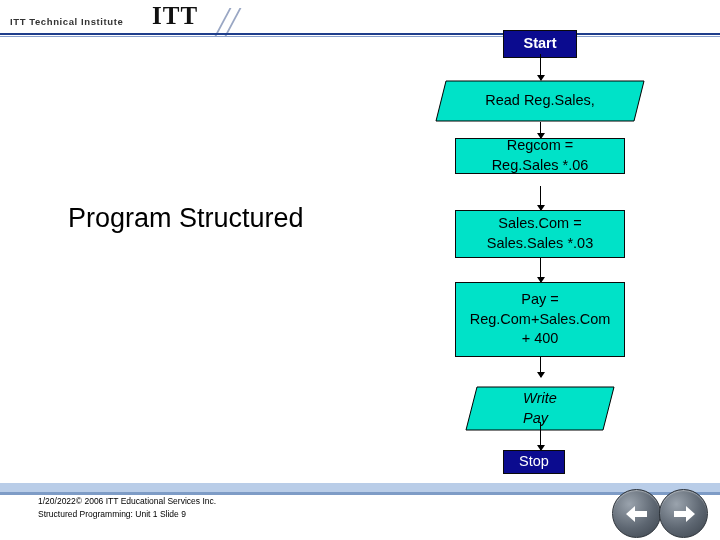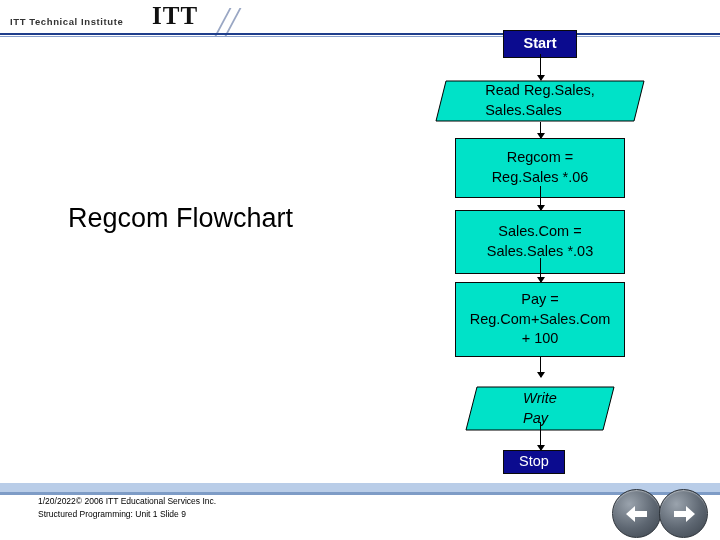--- a/index.html
+++ b/index.html
@@ -194,61 +194,60 @@
 
 <div class="header">
   <div class="logo-sub">ITT Technical Institute</div>
   <div class="logo-itt">ITT</div>
   <div class="logo-slash" style="left:222px;"></div>
   <div class="logo-slash" style="left:232px;"></div>
   <div class="header-rule"></div>
   <div class="header-rule2"></div>
 </div>
 
-<div class="title">Regcom Flowchart</div>
+<div class="title">Program Structured</div>
 
 <div class="shape term" style="left:503px; top:30px; width:74px; height:28px;font-weight:bold;">
   <span>Start</span>
 </div>
 <div class="arrow" style="left:540px; top:54px; height:26px;"></div>
 
 <div class="para-wrap" style="left:435px; top:80px; width:210px; height:42px;">
   <svg width="210" height="42" viewBox="0 0 210 42">
     <polygon points="11,1 209,1 199,41 1,41" fill="#00E2C8" stroke="#000000" stroke-width="1"></polygon>
   </svg>
   <div class="para-label">
     <div>
       <div>Read Reg.Sales,</div>
-      <div>Sales.Sales</div>
     </div>
   </div>
 </div>
 <div class="arrow" style="left:540px; top:122px; height:16px;"></div>
 
-<div class="shape rect" style="left:455px; top:138px; width:170px; height:60px;">
+<div class="shape rect" style="left:455px; top:138px; width:170px; height:36px;">
   <div>
     <div>Regcom =</div>
     <div>Reg.Sales *.06</div>
   </div>
 </div>
 <div class="arrow" style="left:540px; top:186px; height:24px;"></div>
 
-<div class="shape rect" style="left:455px; top:210px; width:170px; height:64px;">
+<div class="shape rect" style="left:455px; top:210px; width:170px; height:48px;">
   <div>
     <div>Sales.Com =</div>
     <div>Sales.Sales *.03</div>
   </div>
 </div>
 <div class="arrow" style="left:540px; top:258px; height:24px;"></div>
 
 <div class="shape rect" style="left:455px; top:282px; width:170px; height:75px;">
   <div>
     <div>Pay =</div>
     <div>Reg.Com+Sales.Com</div>
-    <div>+ 100</div>
+    <div>+ 400</div>
   </div>
 </div>
 <div class="arrow" style="left:540px; top:357px; height:20px;"></div>
 
 <div class="para-wrap" style="left:465px; top:386px; width:150px; height:45px;font-style:italic;">
   <svg width="150" height="45" viewBox="0 0 150 45">
     <polygon points="12,1 149,1 138,44 1,44" fill="#00E2C8" stroke="#000000" stroke-width="1"></polygon>
   </svg>
   <div class="para-label">
     <div>

